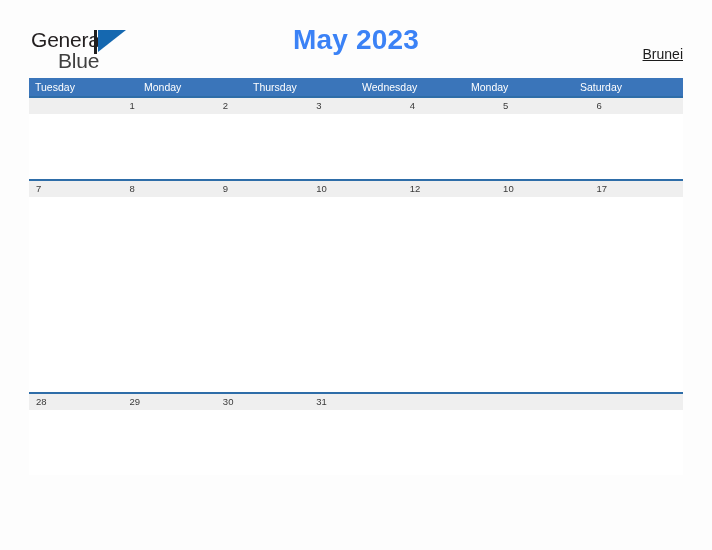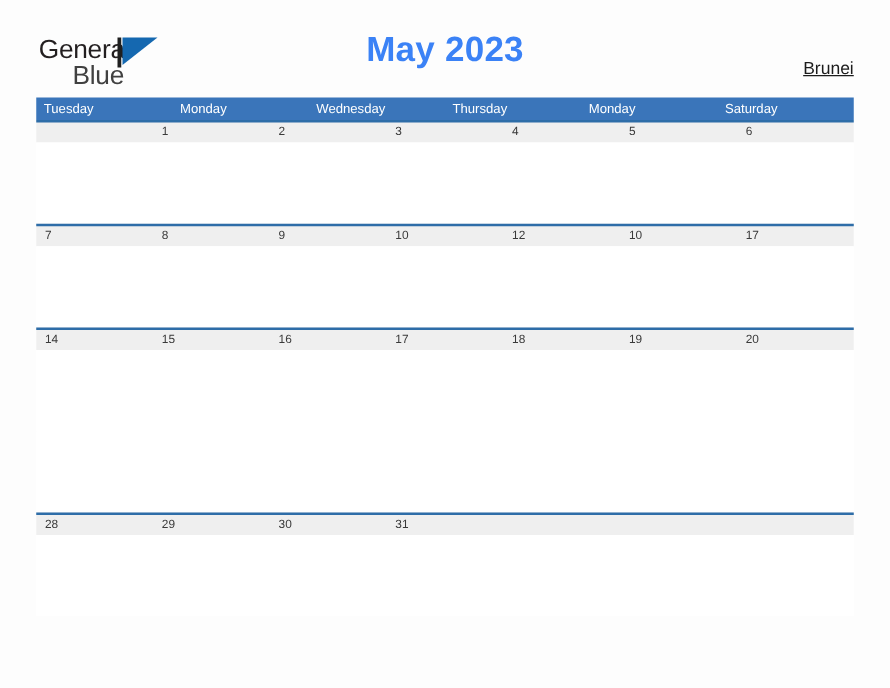--- a/index.html
+++ b/index.html
@@ -169,22 +169,22 @@
 
   <div class="cal-country">Brunei</div>
 
 </div>
 
 <div class="calendar">
 
   <div class="weekday-row">
     <div class="weekday-cell">Tuesday</div>
     <div class="weekday-cell">Monday</div>
+    <div class="weekday-cell">Thursday</div>
     <div class="weekday-cell">Wednesday</div>
-    <div class="weekday-cell">Thursday</div>
     <div class="weekday-cell">Monday</div>
     <div class="weekday-cell">Saturday</div>
   </div>
 
   <div class="week-row">
     <div class="week-dates">
       <div class="date-cell"></div>
       <div class="date-cell">1</div>
       <div class="date-cell">2</div>
       <div class="date-cell">3</div>
@@ -218,29 +218,20 @@
       <div class="body-cell"></div>
       <div class="body-cell"></div>
       <div class="body-cell"></div>
       <div class="body-cell"></div>
       <div class="body-cell"></div>
       <div class="body-cell"></div>
     </div>
   </div>
 
   <div class="week-row">
-    <div class="week-dates">
-      <div class="date-cell">14</div>
-      <div class="date-cell">15</div>
-      <div class="date-cell">16</div>
-      <div class="date-cell">17</div>
-      <div class="date-cell">18</div>
-      <div class="date-cell">19</div>
-      <div class="date-cell">20</div>
-    </div>
     <div class="week-body">
       <div class="body-cell"></div>
       <div class="body-cell"></div>
       <div class="body-cell"></div>
       <div class="body-cell"></div>
       <div class="body-cell"></div>
       <div class="body-cell"></div>
       <div class="body-cell"></div>
     </div>
   </div>

